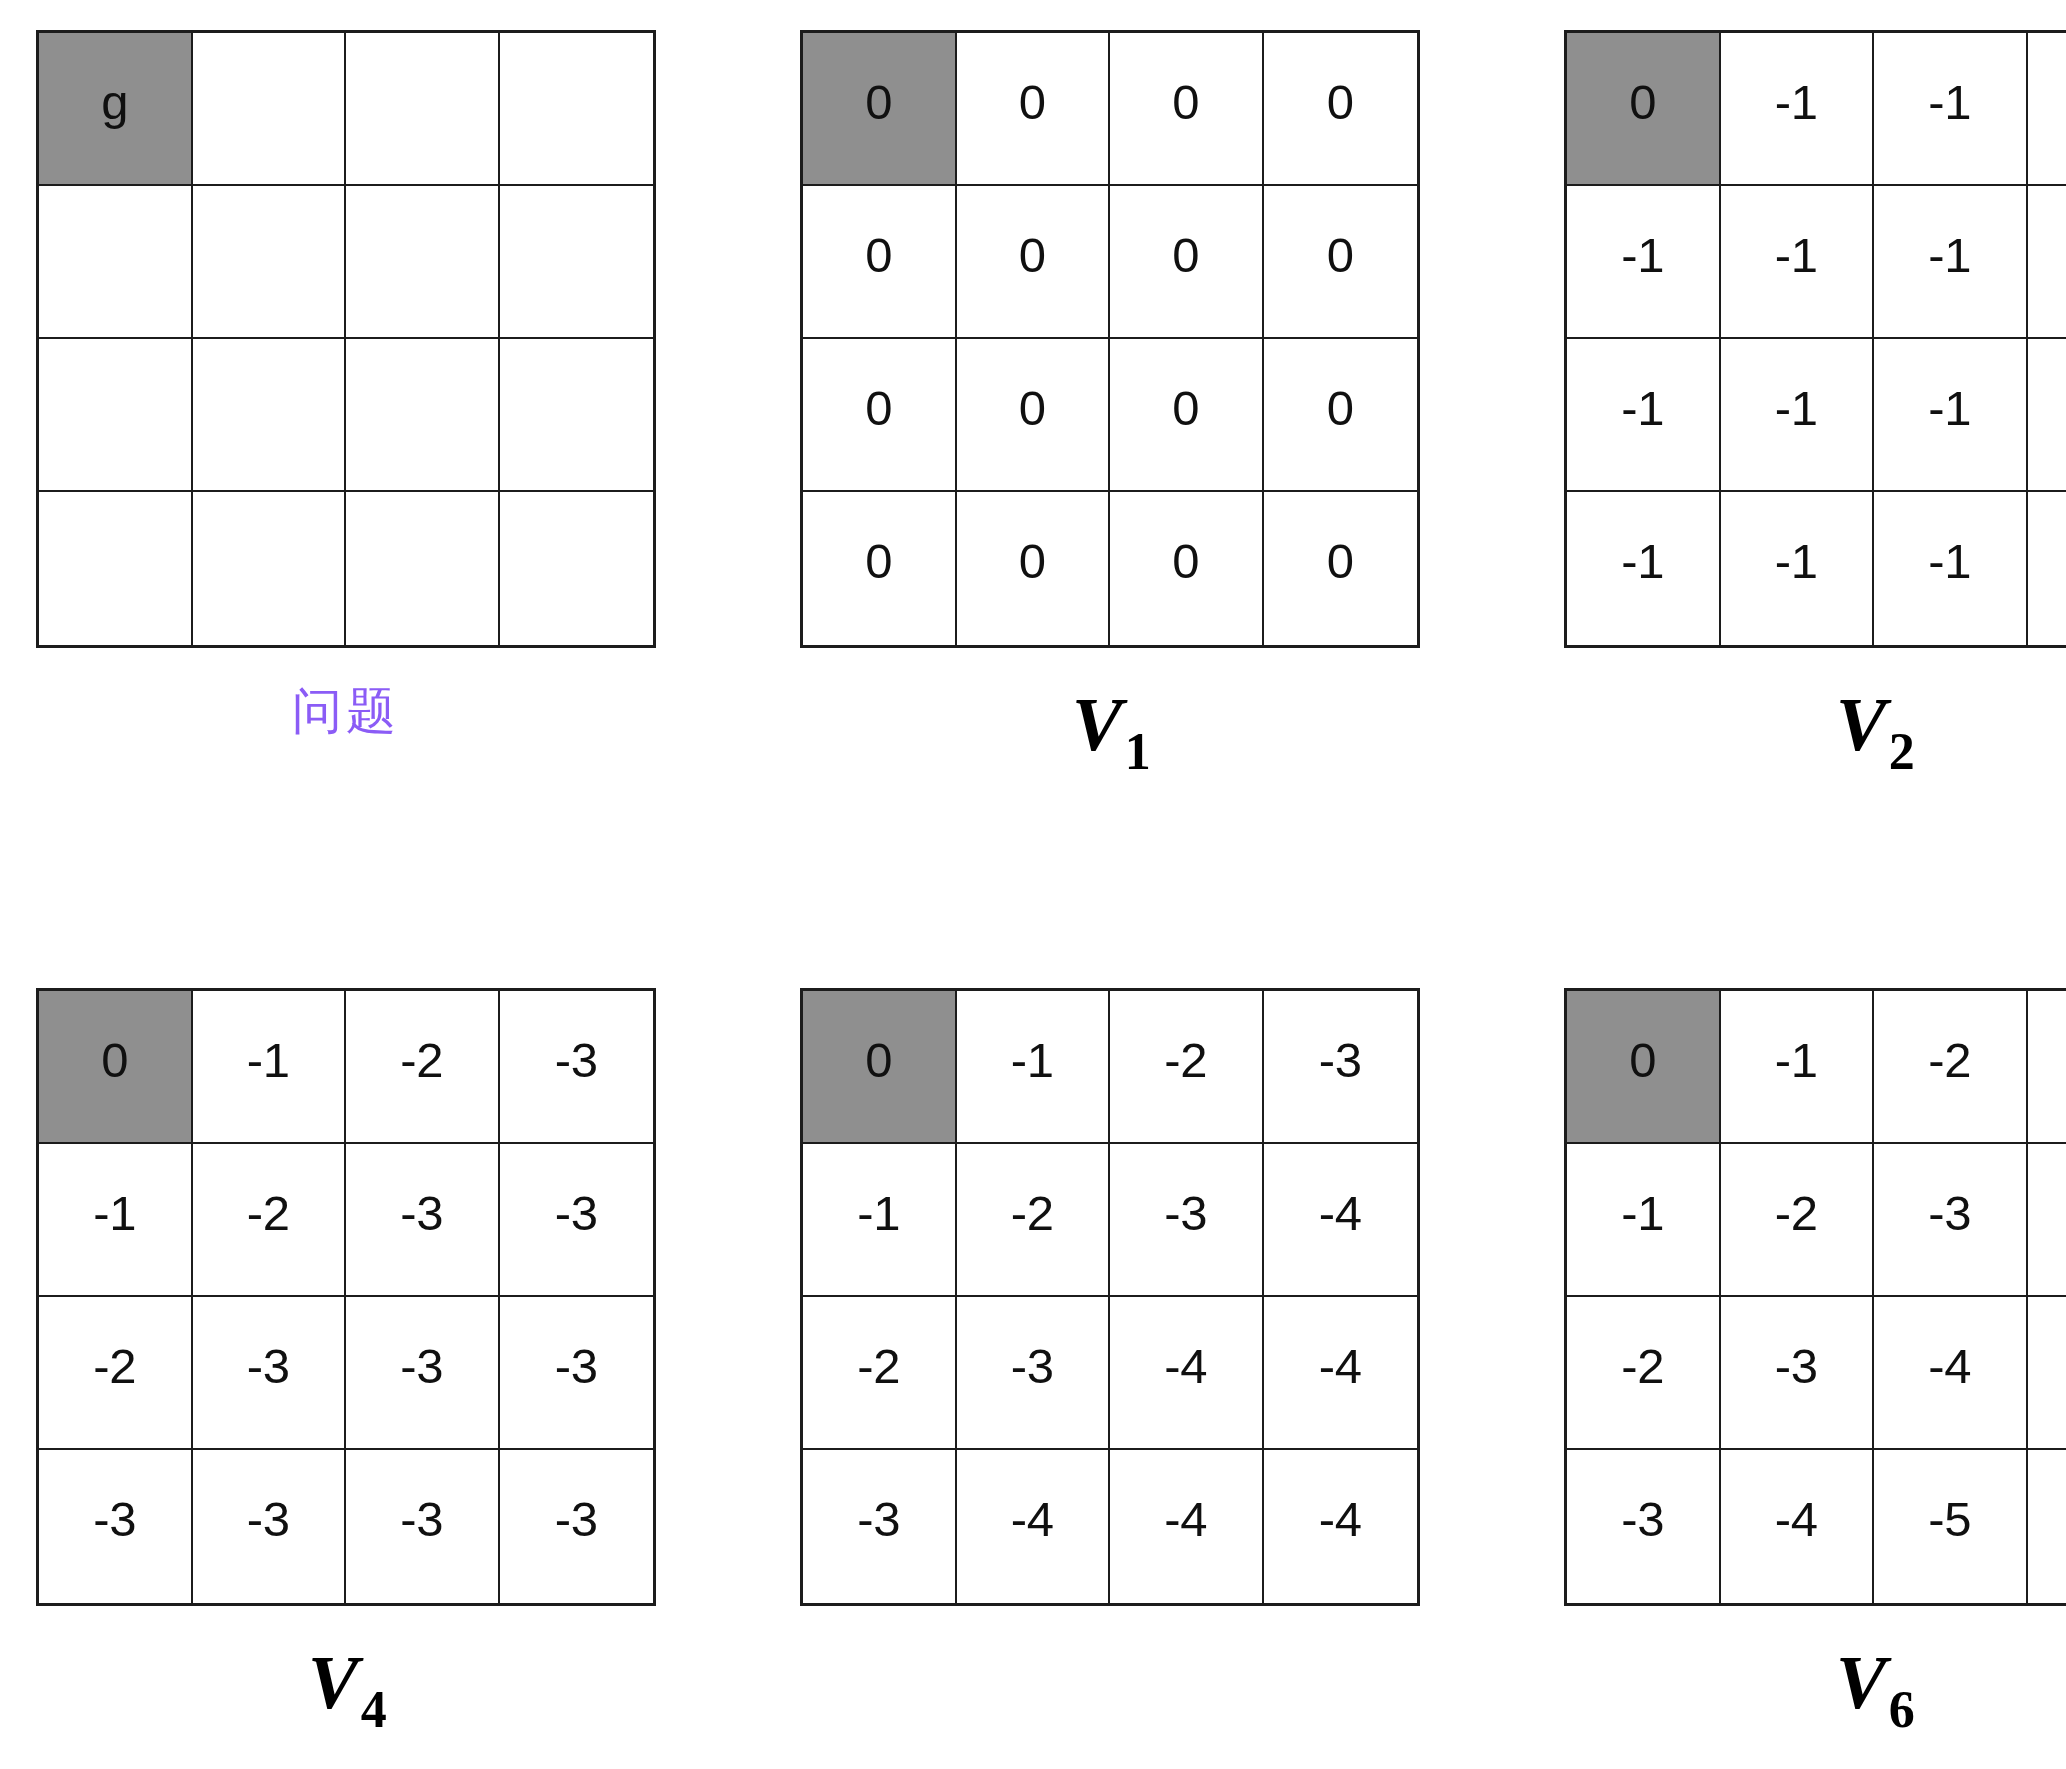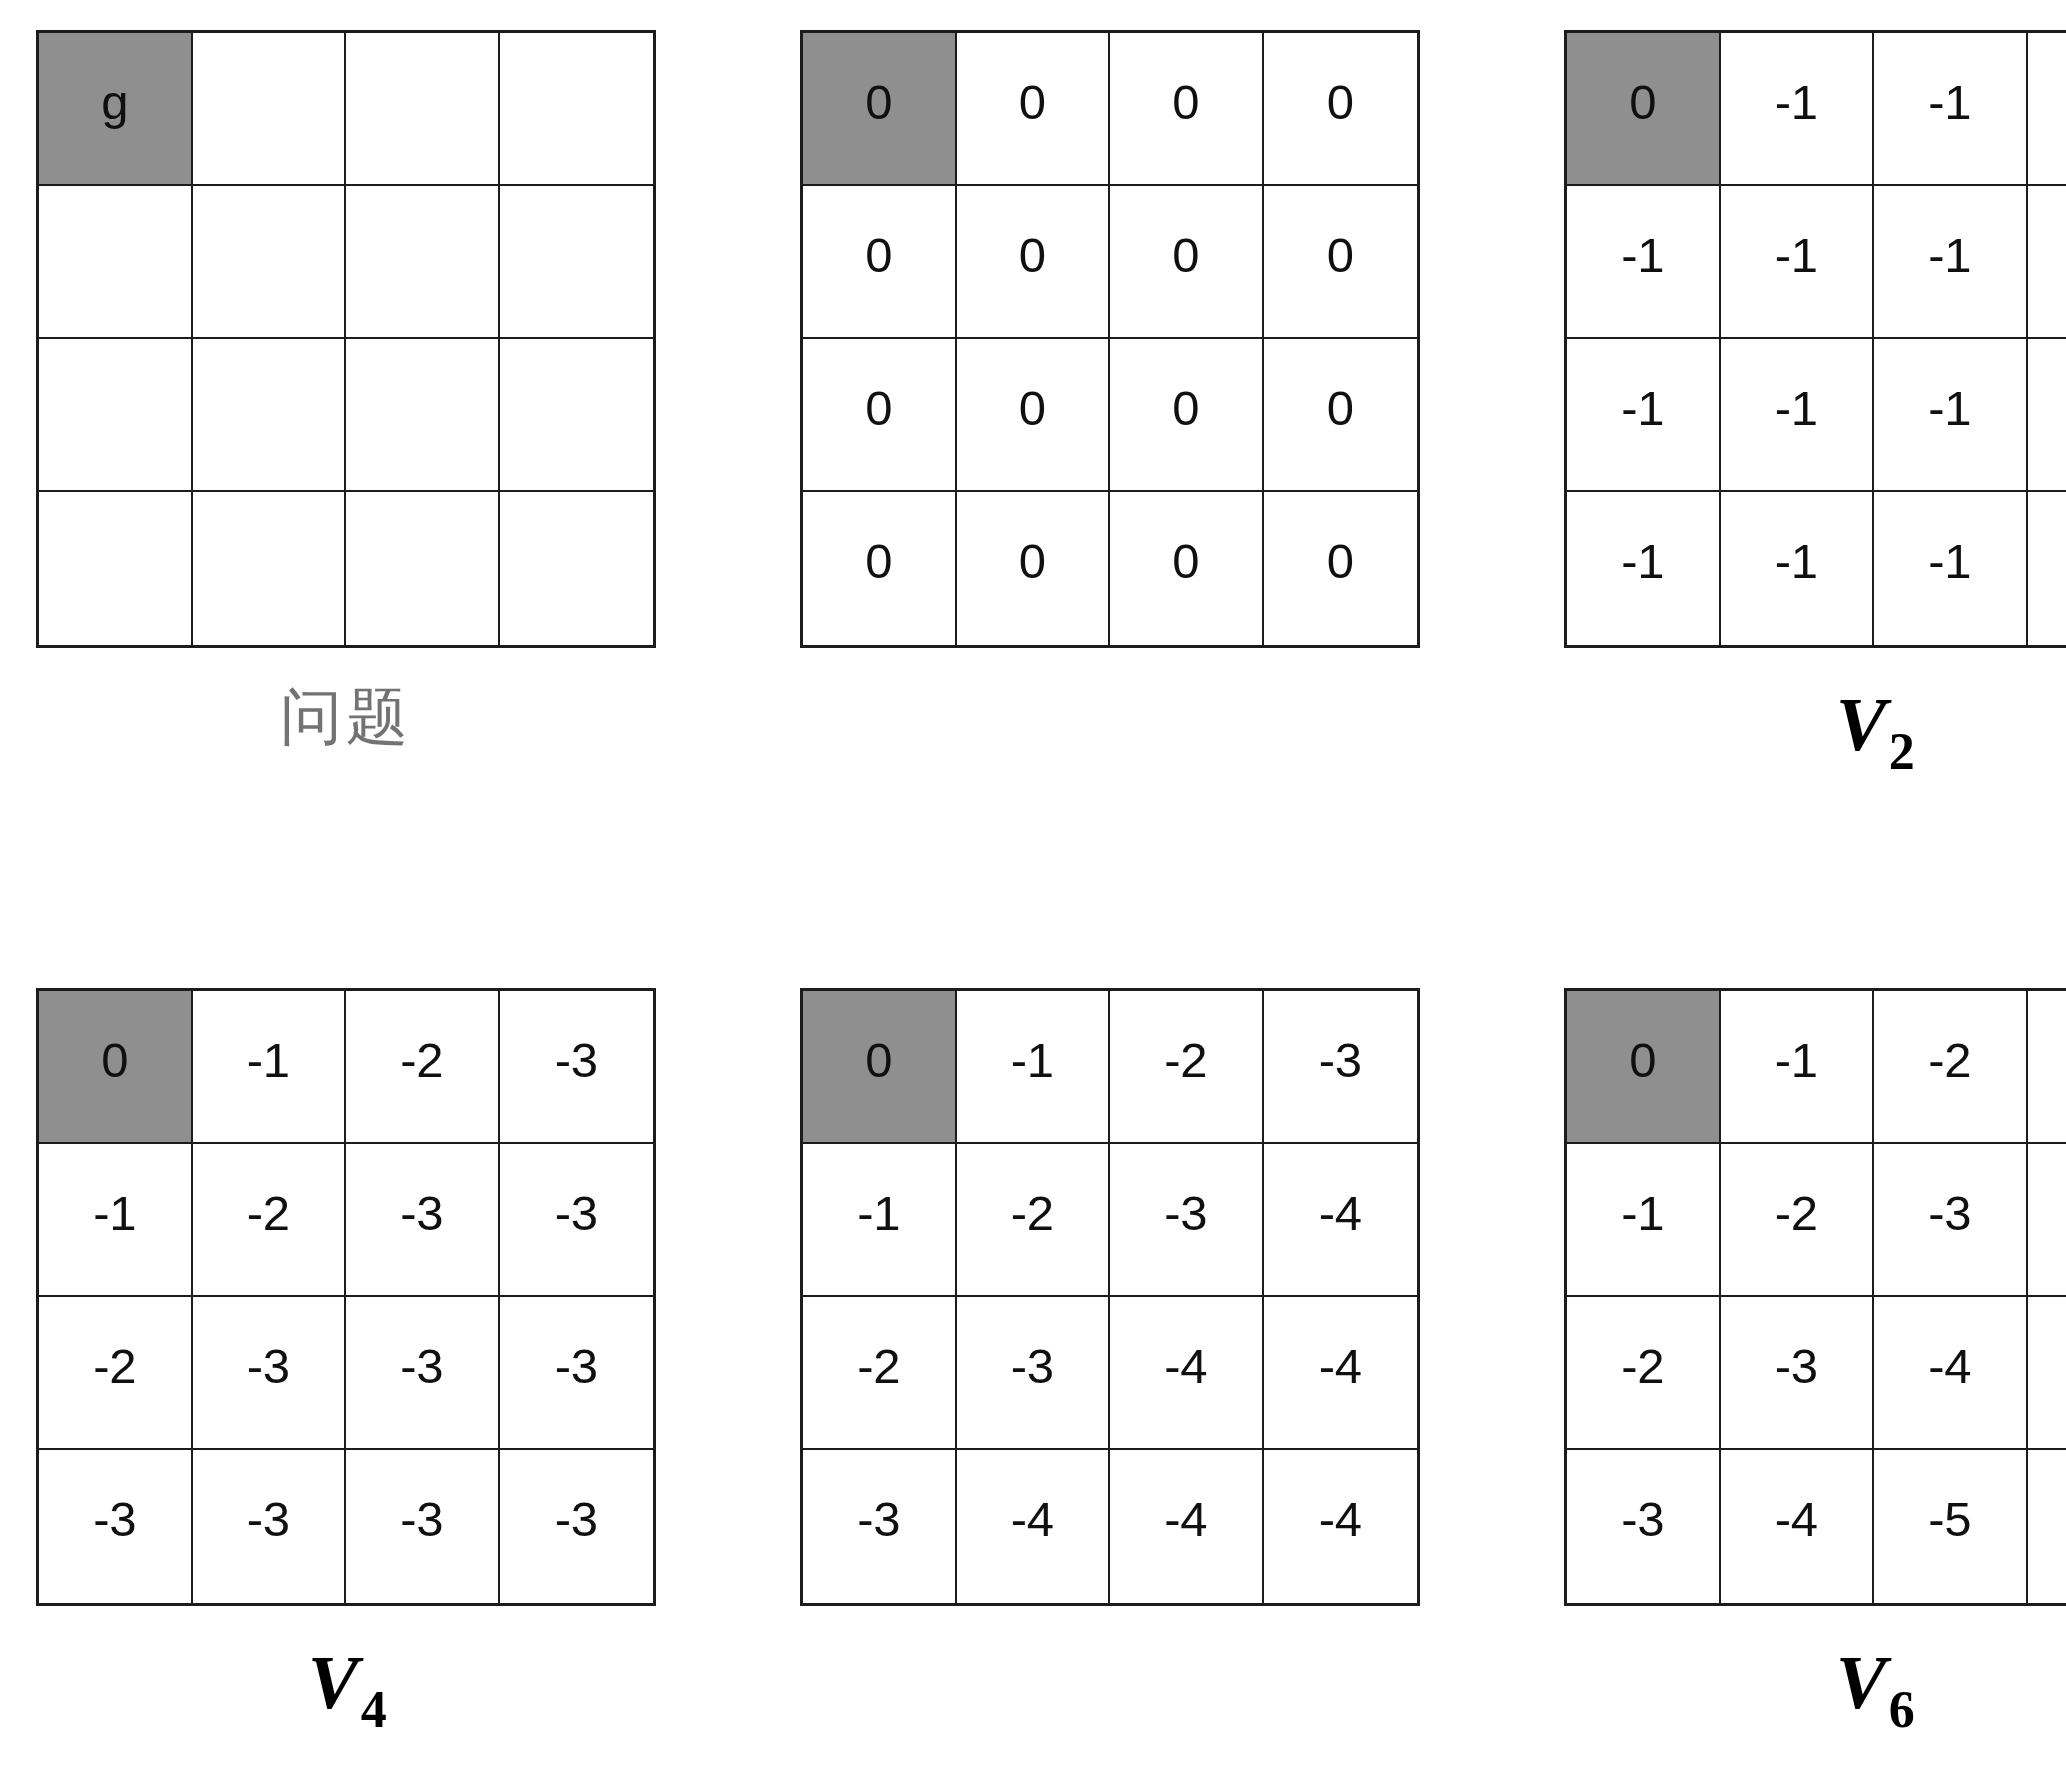--- a/index.html
+++ b/index.html
@@ -84,22 +84,22 @@
     font-style: normal;
     color: #000000;
     display: inline-block;
     vertical-align: baseline;
     position: relative;
     top: 18.6px;
     left: 2.5px;
   }
   .caption .cjk {
     font-family: "DejaVu Serif", "Liberation Serif", serif;
-    font-size: 62px;
-    color: #737373;
+    font-size: 50px;
+    color: #8b5cf6;
     line-height: 1;
     letter-spacing: 4.1px;
     display: inline-block;
   }
 </style>
 </head>
 <body>
 
 <div id="board">
     <div class="panel" style="left: 36px; top: 30px;">
@@ -199,20 +199,21 @@
         <div class="cell row-last">
           <span class="val">0</span>
         </div>
         <div class="cell row-last">
           <span class="val">0</span>
         </div>
         <div class="cell col-last row-last">
           <span class="val">0</span>
         </div>
       </div>
+      <div class="caption"><span class="vlabel">V</span><span class="vsub">1</span></div>
     </div>
     <div class="panel" style="left: 1564px; top: 30px;">
       <div class="grid">
         <div class="cell shaded">
           <span class="val">0</span>
         </div>
         <div class="cell">
           <span class="val">-1</span>
         </div>
         <div class="cell">

